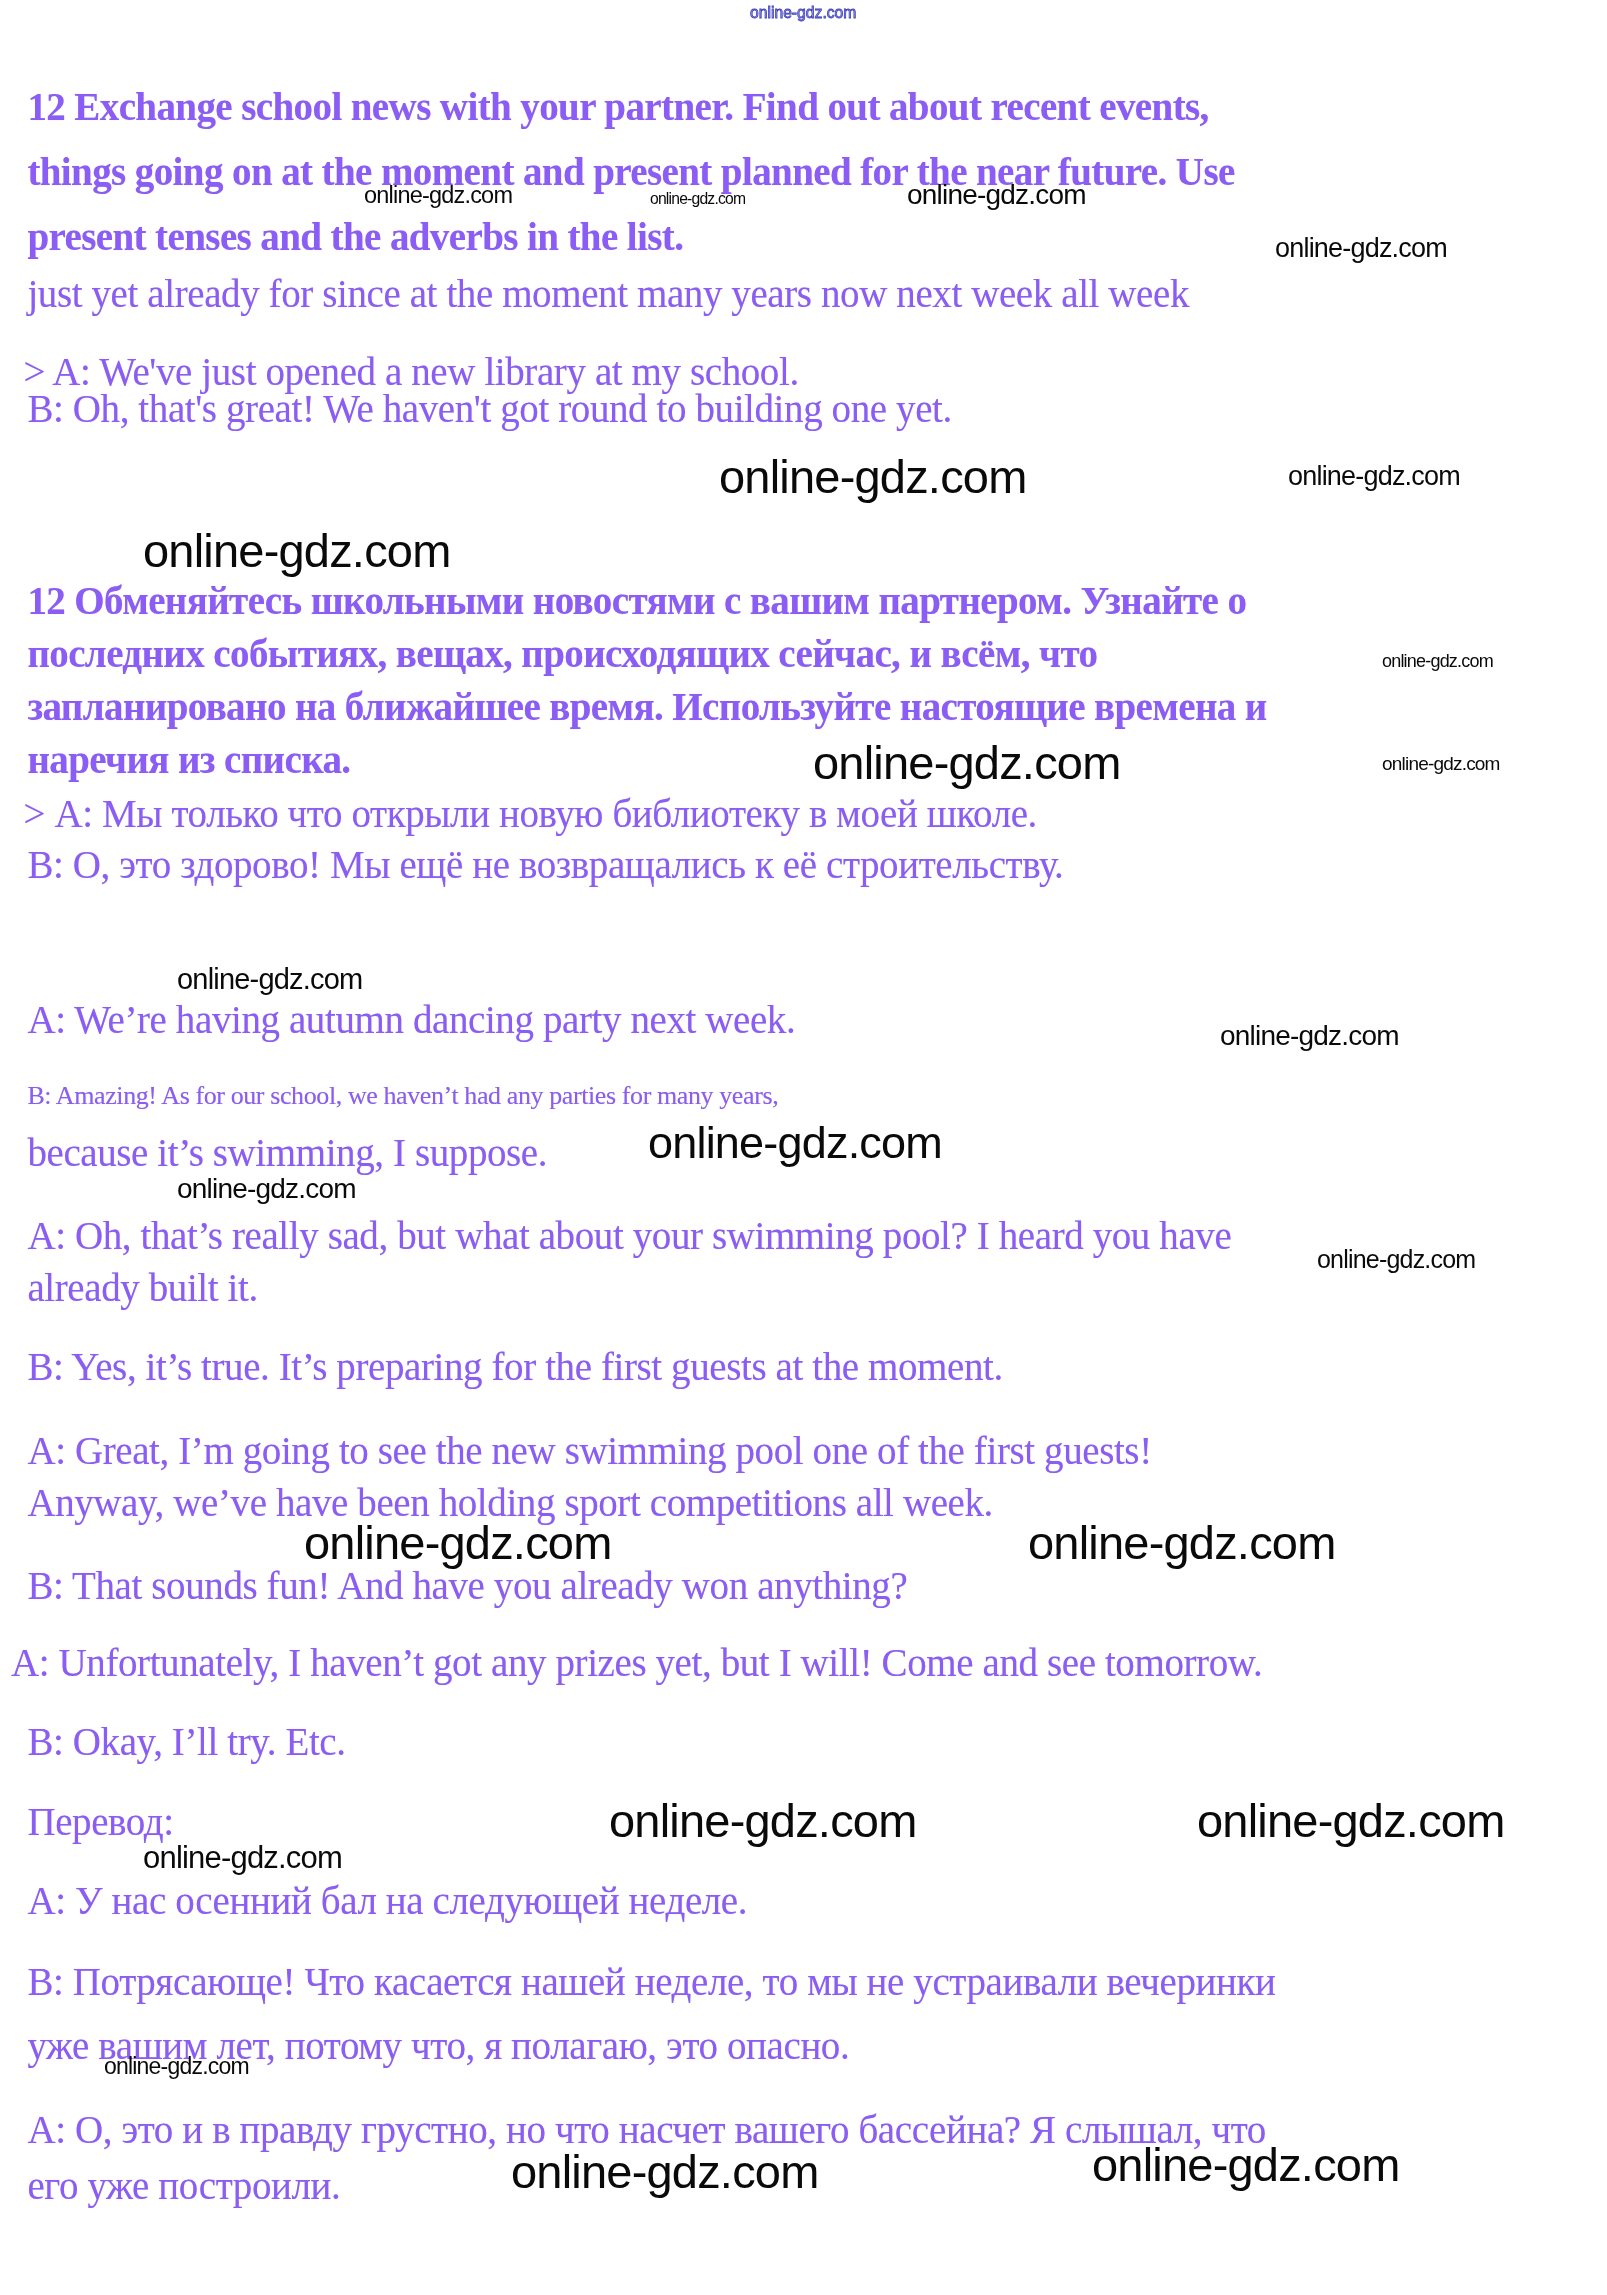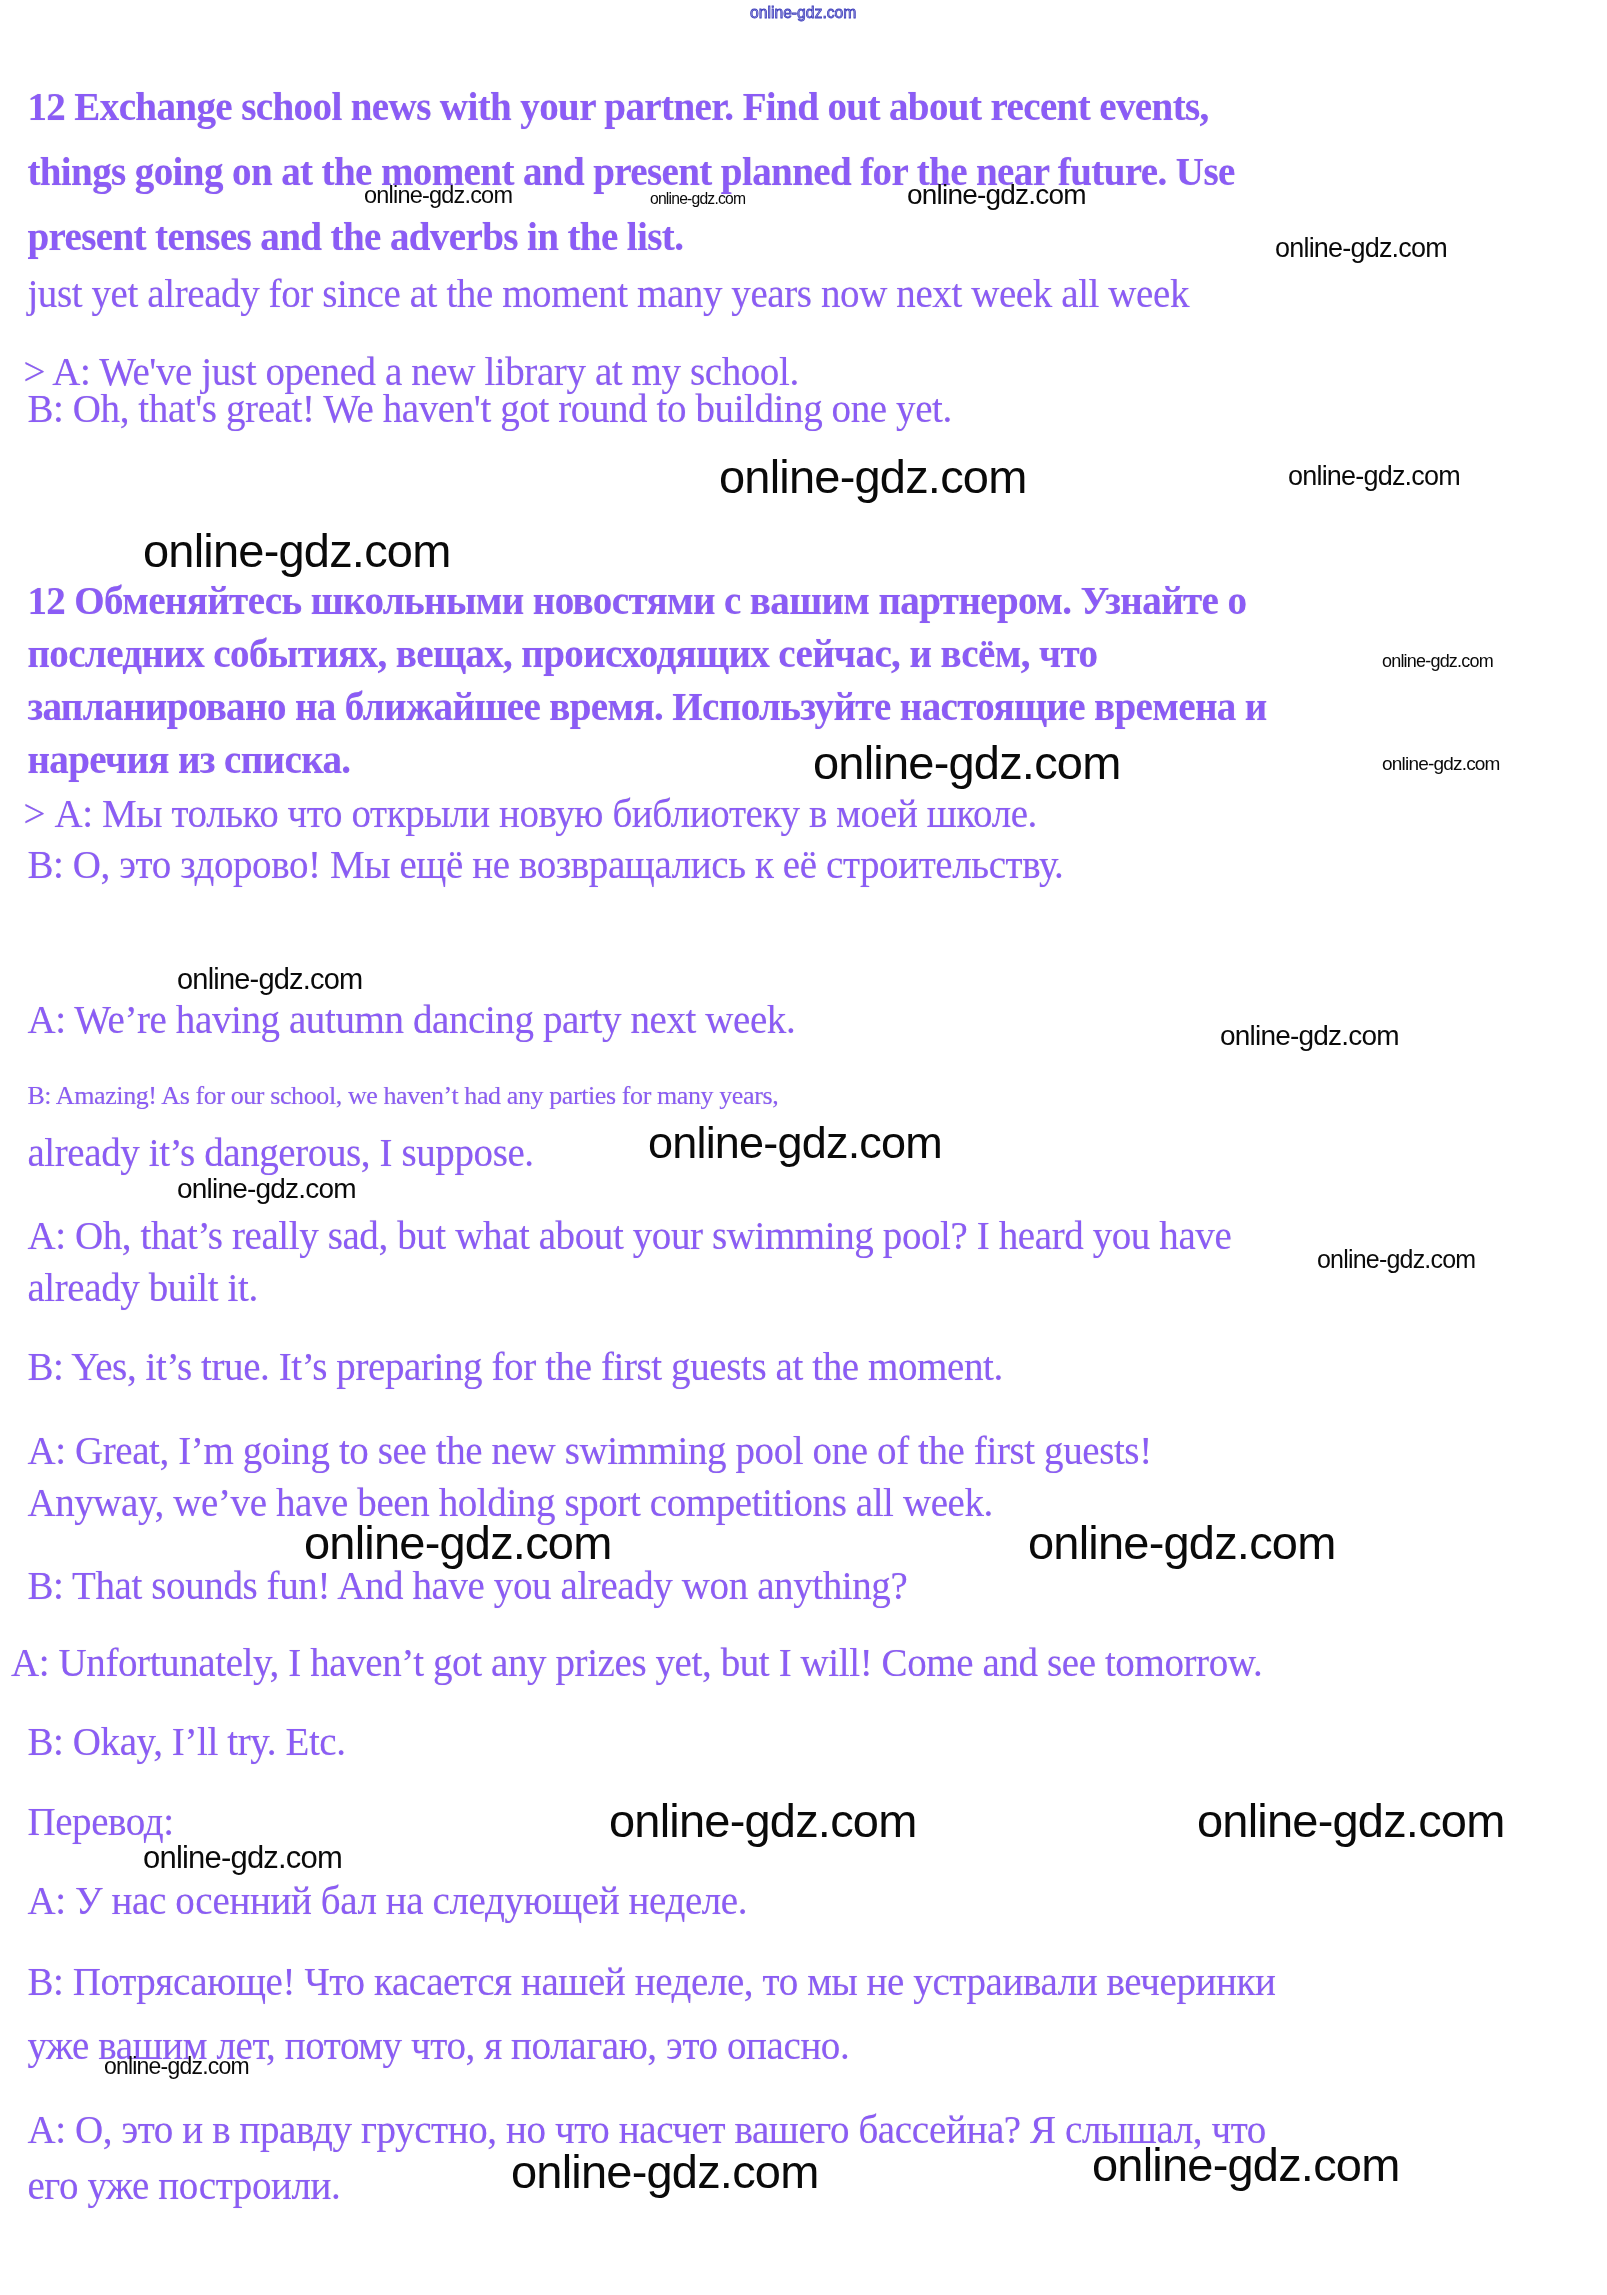--- a/index.html
+++ b/index.html
@@ -49,21 +49,21 @@
       <div class="text-line" style="left: 23.5px; top: 327px; font-size: 39px; margin-top: 24px;">&gt; A: We've just opened a new library at my school.</div>
       <div class="text-line" style="left: 27.4px; top: 388px; font-size: 39px;">B: Oh, that's great! We haven't got round to building one yet.</div>
       <div class="text-line bold" style="left: 27.4px; top: 580px; font-size: 39px;">12 Обменяйтесь школьными новостями с вашим партнером. Узнайте о</div>
       <div class="text-line bold" style="left: 27.4px; top: 633px; font-size: 39px;">последних событиях, вещах, происходящих сейчас, и всём, что</div>
       <div class="text-line bold" style="left: 27.4px; top: 686px; font-size: 39px;">запланировано на ближайшее время. Используйте настоящие времена и</div>
       <div class="text-line bold" style="left: 27.4px; top: 739px; font-size: 39px;">наречия из списка.</div>
       <div class="text-line" style="left: 23.5px; top: 793px; font-size: 39px;">&gt; А: Мы только что открыли новую библиотеку в моей школе.</div>
       <div class="text-line" style="left: 27.4px; top: 844px; font-size: 39px;">B: О, это здорово! Мы ещё не возвращались к её строительству.</div>
       <div class="text-line" style="left: 27.4px; top: 999px; font-size: 39px;">A: We’re having autumn dancing party next week.</div>
       <div class="text-line" style="left: 27.4px; top: 1076px; font-size: 26px; margin-top: 6px;">B: Amazing! As for our school, we haven’t had any parties for many years,</div>
-      <div class="text-line" style="left: 27.4px; top: 1132px; font-size: 39px;">already it’s dangerous, I suppose.</div>
+      <div class="text-line" style="left: 27.4px; top: 1132px; font-size: 39px;">because it’s swimming, I suppose.</div>
       <div class="text-line" style="left: 27.4px; top: 1215px; font-size: 39px;">A: Oh, that’s really sad, but what about your swimming pool? I heard you have</div>
       <div class="text-line" style="left: 27.4px; top: 1267px; font-size: 39px;">already built it.</div>
       <div class="text-line" style="left: 27.4px; top: 1346px; font-size: 39px;">B: Yes, it’s true. It’s preparing for the first guests at the moment.</div>
       <div class="text-line" style="left: 27.4px; top: 1430px; font-size: 39px;">A: Great, I’m going to see the new swimming pool one of the first guests!</div>
       <div class="text-line" style="left: 27.4px; top: 1482px; font-size: 39px;">Anyway, we’ve have been holding sport competitions all week.</div>
       <div class="text-line" style="left: 27.4px; top: 1565px; font-size: 39px;">B: That sounds fun! And have you already won anything?</div>
       <div class="text-line" style="left: 11px; top: 1642px; font-size: 39px;">A: Unfortunately, I haven’t got any prizes yet, but I will! Come and see tomorrow.</div>
       <div class="text-line" style="left: 27.4px; top: 1721px; font-size: 39px;">B: Okay, I’ll try. Etc.</div>
       <div class="text-line" style="left: 27.4px; top: 1801px; font-size: 39px;">Перевод:</div>
       <div class="text-line" style="left: 27.4px; top: 1880px; font-size: 39px;">A: У нас осенний бал на следующей неделе.</div>

